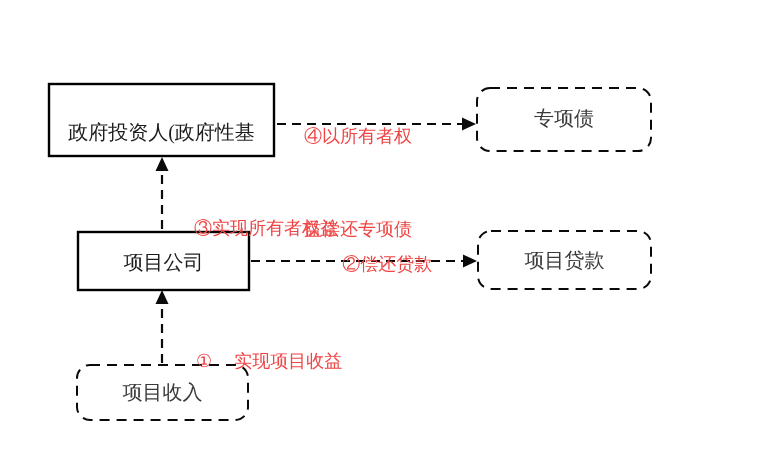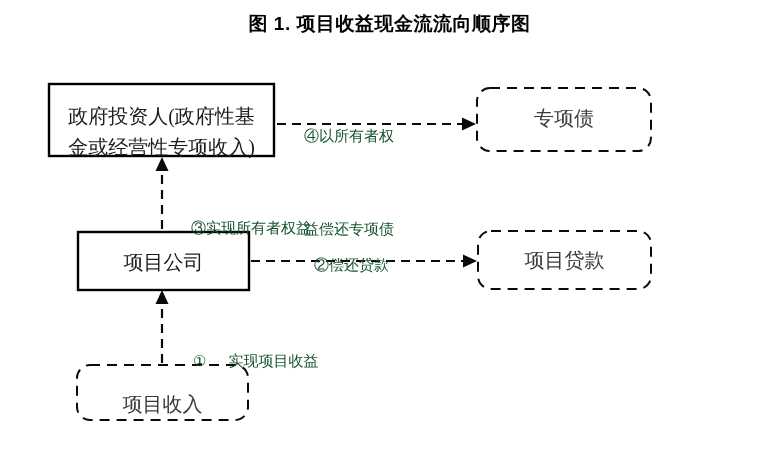--- a/index.html
+++ b/index.html
@@ -19,30 +19,29 @@
   .node{
     position:absolute;display:flex;flex-direction:column;align-items:center;
     justify-content:center;text-align:center;
     font-family:"Liberation Serif","DejaVu Serif",serif;
     font-size:20px;line-height:31px;color:#1c1c1c;
   }
   .node.dashed-text{color:#3a3a3a;}
   .edge-label{
     position:absolute;white-space:pre;
     font-family:"Liberation Serif","DejaVu Serif",serif;
-    font-size:15px;line-height:31px;color:#14532d;
+    font-size:18px;line-height:31px;color:#ef4444;
   }
   .edge-label .gap{margin-left:22px;}
 </style>
 </head>
 <body>
 
 <div class="canvas">
 
-  <div class="title">图 1. 项目收益现金流流向顺序图</div>
 
   <svg class="layer" width="779" height="461" viewBox="0 0 779 461">
 
     <rect class="solid-box" x="49" y="84" width="225" height="72"></rect>
     <rect class="solid-box" x="78" y="232" width="171" height="58"></rect>
 
     <rect class="dash-box" x="477" y="88" width="174" height="63" rx="13"></rect>
     <rect class="dash-box" x="478" y="231" width="173" height="58" rx="13"></rect>
     <rect class="dash-box" x="77" y="365" width="171" height="55" rx="13"></rect>
 
@@ -54,44 +53,43 @@
 
     <path class="dash-line" d="M251 261 H463"></path>
     <polygon class="head" points="463,254.5 463,267.5 477,261"></polygon>
 
     <path class="dash-line" d="M277 124 H462"></path>
     <polygon class="head" points="462,117.5 462,130.5 476,124"></polygon>
   </svg>
 
   <div class="node" style="left:49px;top:84px;width:225px;height:72px;margin-top:12px;">
     <span>政府投资人(政府性基</span>
-    <span>金或经营性专项收入)</span>
   </div>
 
   <div class="node dashed-text" style="left:477px;top:88px;width:174px;height:63px;font-family:Liberation Mono, monospace;">
     <span>专项债</span>
   </div>
 
   <div class="node" style="left:78px;top:232px;width:171px;height:60px;">
     <span>项目公司</span>
   </div>
 
   <div class="node dashed-text" style="left:478px;top:231px;width:173px;height:58px;">
     <span>项目贷款</span>
   </div>
 
-  <div class="node dashed-text" style="left:77px;top:365px;width:171px;height:55px;justify-content:flex-end;">
+  <div class="node dashed-text" style="left:77px;top:365px;width:171px;height:55px;">
     <span>项目收入</span>
   </div>
 
   <div class="edge-label" style="left:178px;top:315px;">
     <span>①</span><span class="gap">实现项目收益</span>
   </div>
 
-  <div class="edge-label" style="left:299px;top:219px;">
+  <div class="edge-label" style="left:299px;top:219px;font-family:Liberation Mono, monospace;">
     <span>②偿还贷款</span>
   </div>
 
   <div class="edge-label" style="left:176px;top:182px;">
     <span>③实现所有者权益</span>
   </div>
 
   <div class="edge-label" style="left:304px;top:59px;">
     <div>④以所有者权</div>
     <div>益偿还专项债</div>

